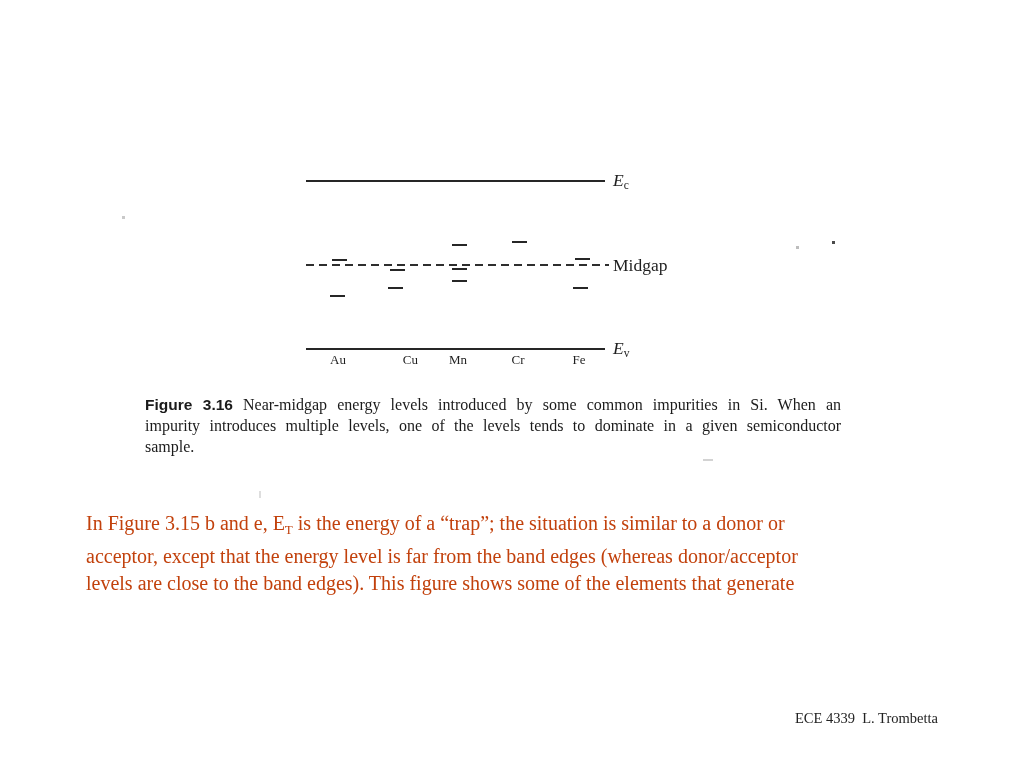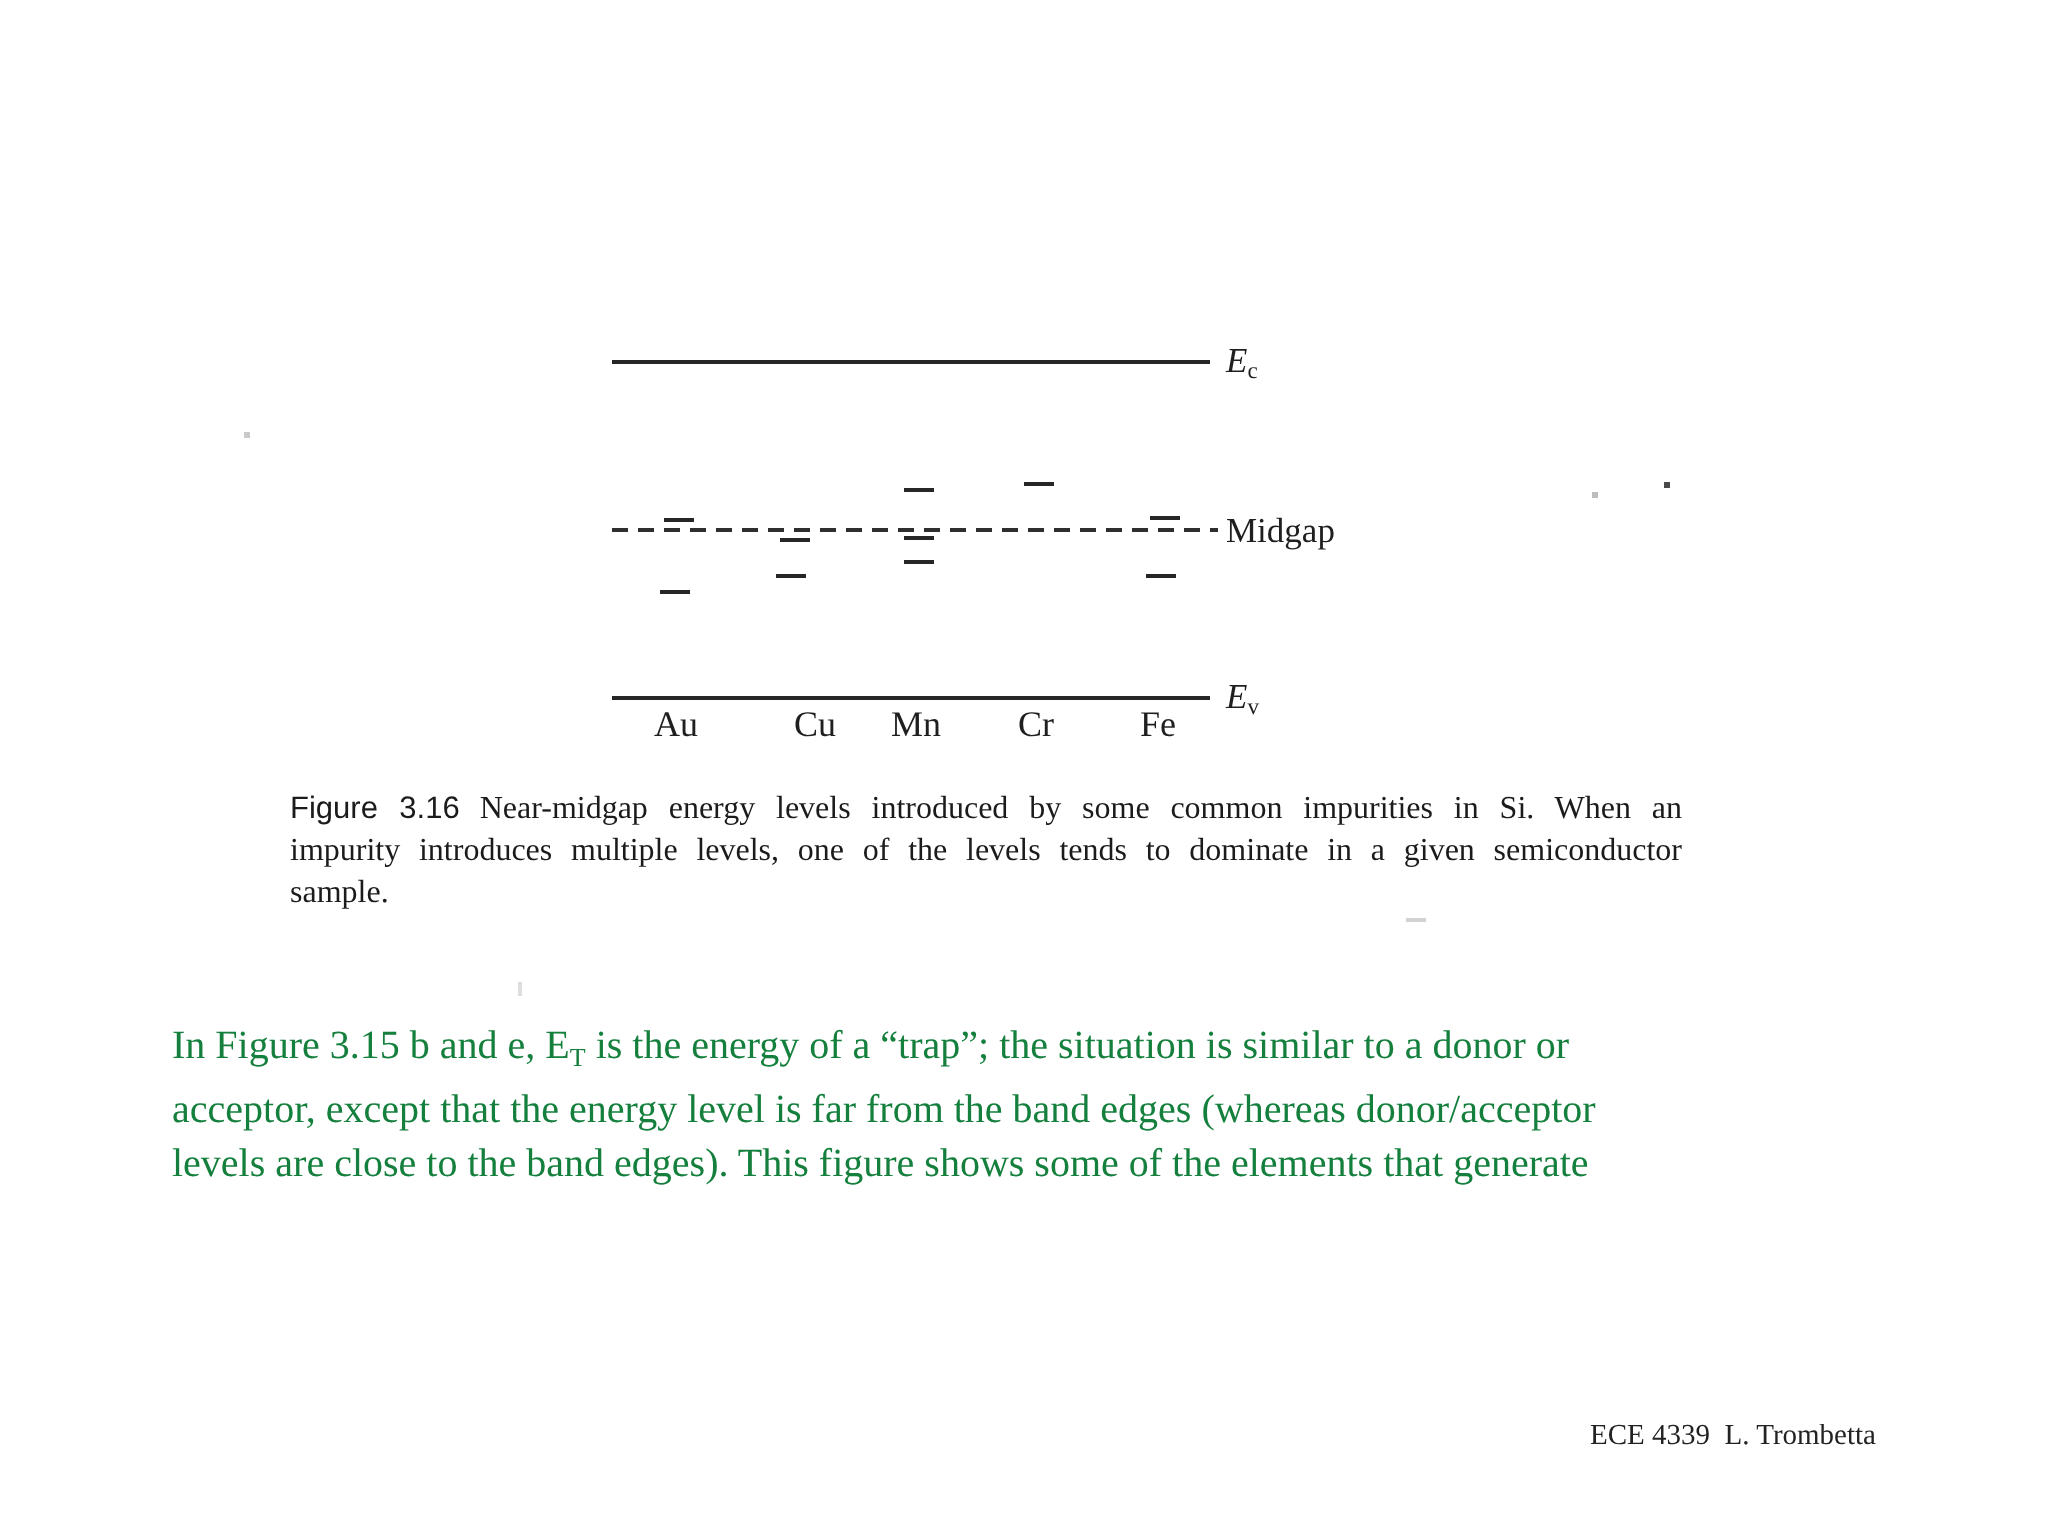--- a/index.html
+++ b/index.html
@@ -30,33 +30,33 @@
     font-family: "Liberation Serif", "DejaVu Serif", serif;
   }
   .band-label i { font-style: italic; }
   .band-label sub { font-size: 11.5px; vertical-align: -3px; font-style: normal; }
   .band-label.ec { top: 172px; }
   .band-label.midgap { top: 257px; }
   .band-label.ev { top: 340px; }
   .level-dash { position: absolute; width: 15px; height: 2px; background: #262626; }
   .element-label {
     position: absolute; top: 353px; width: 44px; text-align: center;
-    font-size: 18px; color: #1f1f1f; line-height: 1.1;
+    font-size: 13px; color: #1f1f1f; line-height: 1.1;
   }
   .speck { position: absolute; }
 
   
   .caption {
     position: absolute; left: 145px; top: 394px; width: 696px;
     font-size: 16px; color: #1b1b1b; filter: blur(0.25px);
   }
   .cap-line { line-height: 21px; }
   .cap-line.justify { text-align: justify; text-align-last: justify; }
   .cap-label {
-    font-family: "Liberation Sans", sans-serif; font-weight: 400;
+    font-family: "Liberation Sans", sans-serif; font-weight: 700;
     font-size: 15.5px; margin-right: 10px;
   }
 
   
   .para { position: absolute; left: 86px; top: 510px; }
   .para-line { font-size: 20px; line-height: 27px; white-space: nowrap; }
   .para-line sub { font-size: 13px; vertical-align: -4px; }
 
   
   .footer {
@@ -100,21 +100,21 @@
       <div class="speck" style="left: 259px; top: 491px; width: 2px; height: 7px; background: rgb(222, 222, 222);"></div>
       <div class="speck" style="left: 703px; top: 459px; width: 10px; height: 2px; background: rgb(211, 211, 211);"></div>
     </div>
 
   <div class="caption">
     <div class="cap-line justify"><b class="cap-label">Figure 3.16</b><span>Near-midgap energy levels introduced by some common impurities in Si. When an</span></div>
     <div class="cap-line justify">impurity introduces multiple levels, one of the levels tends to dominate in a given semiconductor</div>
     <div class="cap-line">sample.</div>
   </div>
 
-  <div class="para" style="color: #15803d;">
+  <div class="para" style="color: #c2410c;">
     <div class="para-line"><span>In Figure 3.15 b and e, E</span><sub>T</sub><span> is the energy of a “trap”; the situation is similar to a donor or</span></div>
     <div class="para-line">acceptor, except that the energy level is far from the band edges (whereas donor/acceptor</div>
     <div class="para-line">levels are close to the band edges). This figure shows some of the elements that generate</div>
   </div>
 
   <div class="footer">ECE 4339  L. Trombetta</div>
 
 </div>
 
 </body></html>

